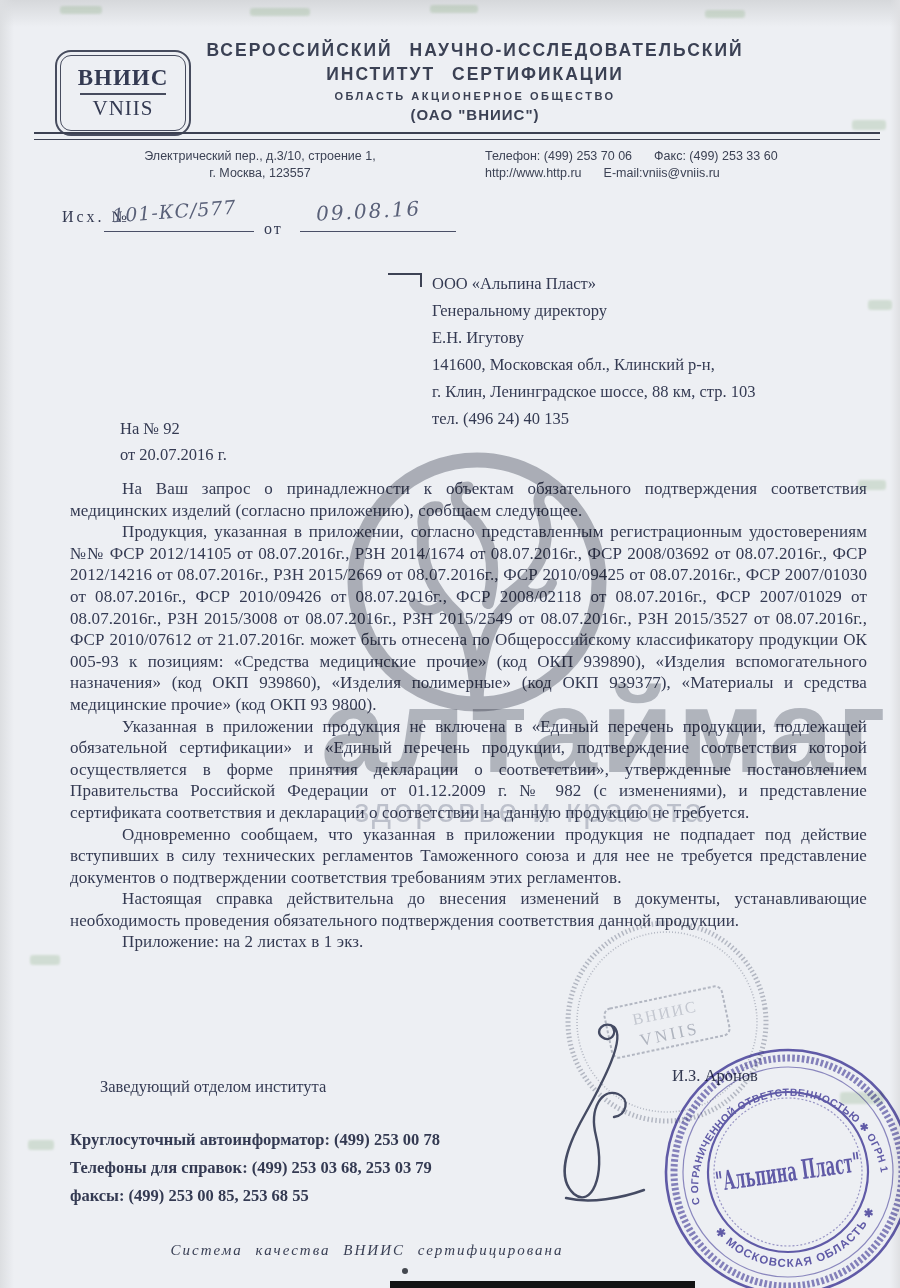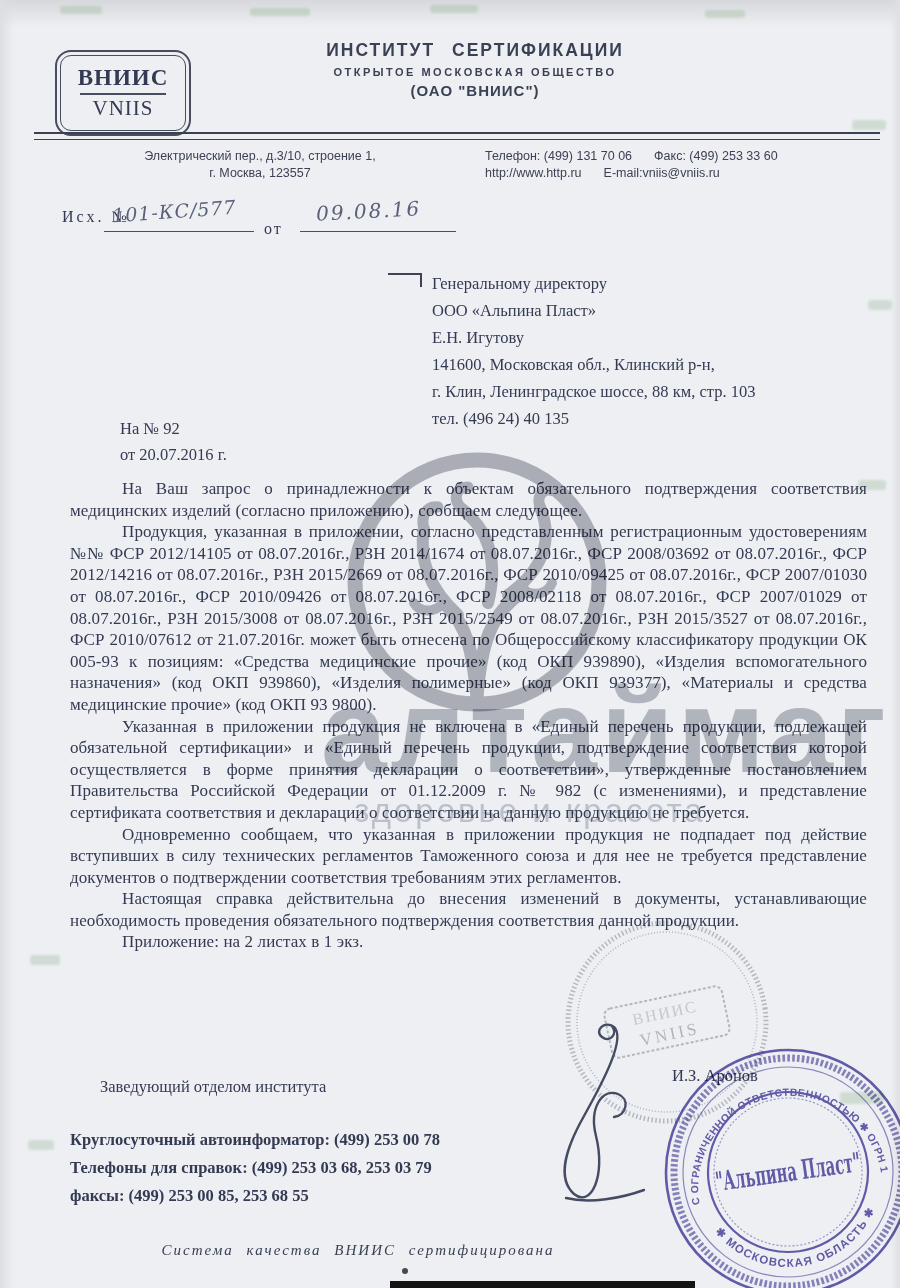--- a/index.html
+++ b/index.html
@@ -53,21 +53,21 @@
   
   .body-block{left:70px;top:478px;width:797px;font-size:17px;line-height:21.6px;
     letter-spacing:0.1px;text-align:justify;z-index:3;}
   .body-block p{margin:0;text-indent:52px;}
   .attach{text-align:left;}
 
   
   .sig-title{left:100px;top:1077px;font-size:16.5px;z-index:3;}
   .sig-name{left:672px;top:1066px;font-size:16.5px;z-index:3;}
   .info-lines{left:70px;top:1126px;font-size:16.5px;font-weight:bold;line-height:28px;z-index:3;}
-  .quality{left:0;top:1242px;width:716px;text-align:center;font-style:italic;
+  .quality{left:9px;top:1242px;width:716px;text-align:center;font-style:italic;
     font-size:15px;letter-spacing:2px;word-spacing:7px;color:#3a4055;z-index:3;}
   .dot{left:402px;top:1268px;width:6px;height:6px;border-radius:50%;background:#44484f;}
   .black-bar{left:390px;top:1281px;width:305px;height:7px;background:#141414;}
 
   
   .wm{z-index:4;mix-blend-mode:multiply;pointer-events:none;}
   .wm-logo{left:340px;top:445px;opacity:0.5;}
   .wm-brand{left:130px;top:676px;width:760px;text-align:right;
     font-family:"Liberation Sans",sans-serif;font-weight:bold;
     font-size:118px;letter-spacing:4px;color:#7d828e;opacity:0.5;line-height:110px;}
@@ -105,54 +105,55 @@
 
   <div class="abs logo-box">
     <div class="logo-inner">
       <div class="logo-top">ВНИИС</div>
       <div class="logo-rule"></div>
       <div class="logo-bottom">VNIIS</div>
     </div>
   </div>
 
   <div class="abs org-block">
+    <div class="org1">ВСЕРОССИЙСКИЙ НАУЧНО-ИССЛЕДОВАТЕЛЬСКИЙ</div>
     <div class="org2">ИНСТИТУТ СЕРТИФИКАЦИИ</div>
-    <div class="org3">ОТКРЫТОЕ МОСКОВСКАЯ ОБЩЕСТВО</div>
+    <div class="org3">ОБЛАСТЬ АКЦИОНЕРНОЕ ОБЩЕСТВО</div>
     <div class="org4">(ОАО "ВНИИС")</div>
   </div>
 
   <div class="abs head-rule"></div>
 
   <div class="abs addr-block">
     <div>Электрический пер., д.3/10, строение 1,</div>
     <div>г. Москва, 123557</div>
   </div>
 
   <div class="abs contact-block">
     <div class="contact-row">
-      <span>Телефон: (499) 131 70 06</span>
+      <span>Телефон: (499) 253 70 06</span>
       <span>Факс: (499) 253 33 60</span>
     </div>
     <div class="contact-row">
       <span>http://www.http.ru</span>
       <span>E-mail:vniis@vniis.ru</span>
     </div>
   </div>
 
   <div class="abs ish-label">Исх. №</div>
   <div class="abs hand hand-num">101-КС/577</div>
   <div class="abs uline1"></div>
   <div class="abs ot-label">от</div>
   <div class="abs hand hand-date">09.08.16</div>
   <div class="abs uline2"></div>
 
   <div class="abs corner"></div>
   <div class="abs recipient">
+    <div>ООО «Альпина Пласт»</div>
     <div>Генеральному директору</div>
-    <div>ООО «Альпина Пласт»</div>
     <div>Е.Н. Игутову</div>
     <div>141600, Московская обл., Клинский р-н,</div>
     <div>г. Клин, Ленинградское шоссе, 88 км, стр. 103</div>
     <div>тел. (496 24) 40 135</div>
   </div>
 
   <div class="abs incoming">
     <div>На № 92</div>
     <div>от 20.07.2016 г.</div>
   </div>

